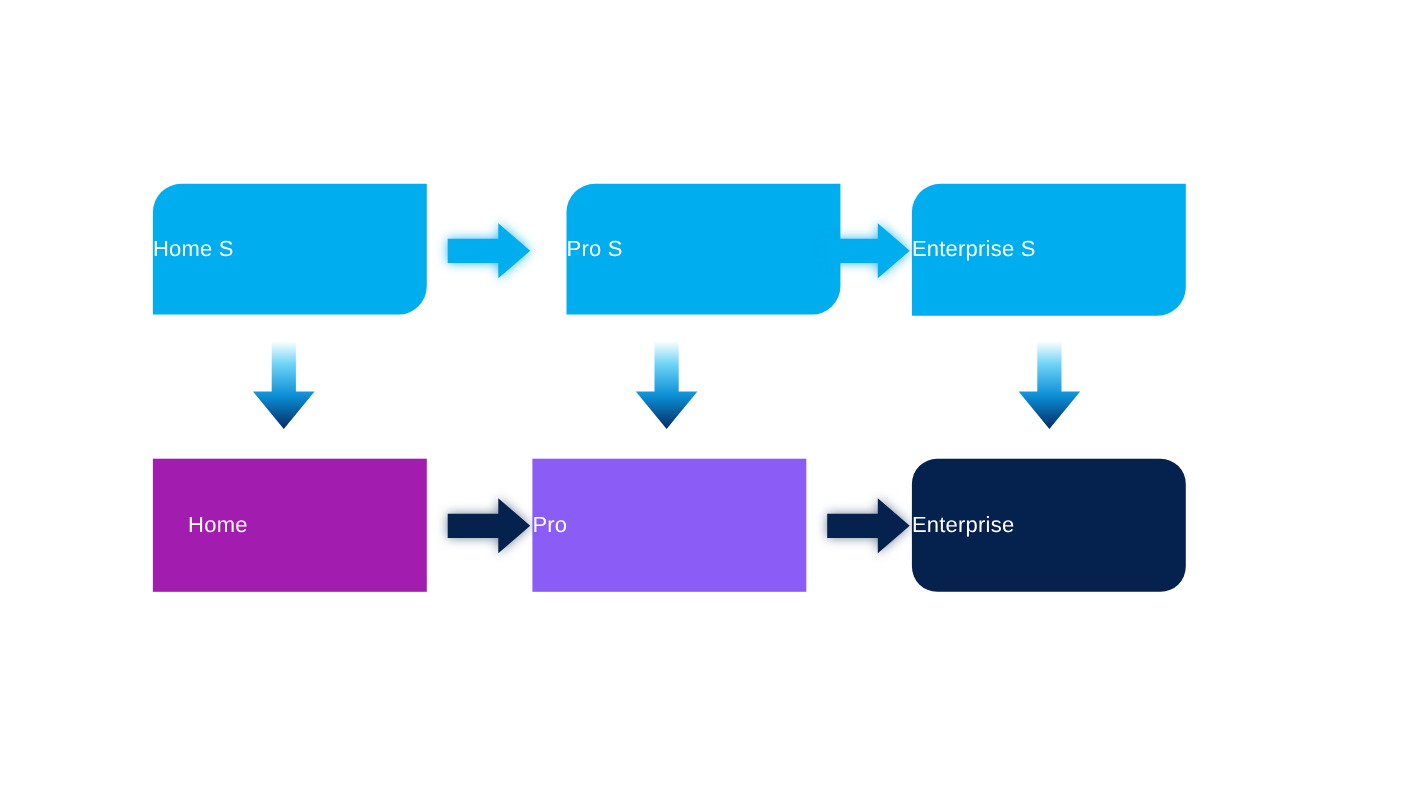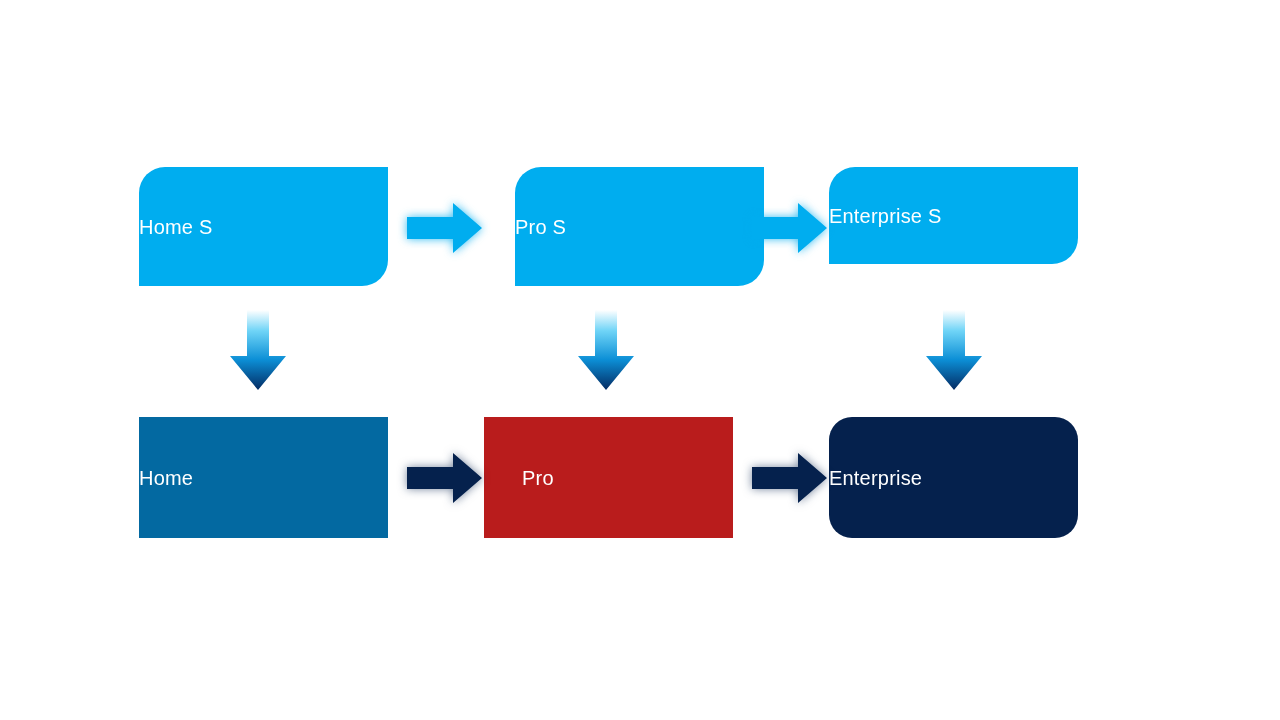--- a/index.html
+++ b/index.html
@@ -76,21 +76,21 @@
 <div id="canvas" style="width: 1280px; height: 720px; background: rgb(255, 255, 255);">
 
   <div class="node node--service" id="node-home-s" style="left: 139px; top: 167px; width: 249px; height: 119px; background: rgb(0, 173, 239); color: rgb(255, 255, 255);">
     <span class="node-label">Home S</span>
   </div>
 
   <div class="node node--service" id="node-pro-s" style="left: 484px; top: 167px; width: 249px; height: 119px; background: rgb(0, 173, 239); color: rgb(255, 255, 255); margin-left: 31px;">
     <span class="node-label">Pro S</span>
   </div>
 
-  <div class="node node--service" id="node-enterprise-s" style="left: 829px; top: 167px; width: 249px; height: 97px; background: rgb(0, 173, 239); color: rgb(255, 255, 255);">
+  <div class="node node--service" id="node-enterprise-s" style="left: 829px; top: 167px; width: 249px; height: 120px; background: rgb(0, 173, 239); color: rgb(255, 255, 255);">
     <span class="node-label">Enterprise S</span>
   </div>
 
   <div class="arrow arrow--glow-cyan" id="arrow-home-s-to-pro-s" style="left: 407px; top: 203px; width: 75px; height: 50px;">
     <svg viewBox="0 0 75 50" preserveAspectRatio="none" aria-hidden="true">
       <path class="arrow-shape" d="M0,14 L46,14 L46,0 L75,25 L46,50 L46,36 L0,36 Z" fill="#00ADEF"></path>
     </svg>
   </div>
 
   <div class="arrow arrow--glow-cyan" id="arrow-pro-s-to-enterprise-s" style="left: 752px; top: 203px; width: 75px; height: 50px;">
@@ -134,25 +134,25 @@
           <stop offset="0%" class="g-top" stop-color="#FFFFFF"></stop>
           <stop offset="26%" class="g-mid" stop-color="#6FD4F7"></stop>
           <stop offset="62%" class="g-bright" stop-color="#0C8FD6"></stop>
           <stop offset="100%" class="g-bottom" stop-color="#042B63"></stop>
         </linearGradient>
       </defs>
       <path d="M17,0 L39,0 L39,46 L56,46 L28,80 L0,46 L17,46 Z" fill="url(#vgrad3)"></path>
     </svg>
   </div>
 
-  <div class="node node--product" id="node-home" style="left: 139px; top: 417px; width: 249px; height: 121px; background: #0369a1; color: rgb(255, 255, 255);">
+  <div class="node node--product" id="node-home" style="left: 139px; top: 417px; width: 249px; height: 121px; background: #a21caf; color: rgb(255, 255, 255); padding-left: 32px;">
     <span class="node-label">Home</span>
   </div>
 
-  <div class="node node--product" id="node-pro" style="left: 484px; top: 417px; width: 249px; height: 121px; background: #b91c1c; color: rgb(255, 255, 255); padding-left: 38px;">
+  <div class="node node--product" id="node-pro" style="left: 484px; top: 417px; width: 249px; height: 121px; background: #8b5cf6; color: rgb(255, 255, 255);">
     <span class="node-label">Pro</span>
   </div>
 
   <div class="node node--product" id="node-enterprise" style="left: 829px; top: 417px; width: 249px; height: 121px; background: rgb(5, 33, 77); color: rgb(255, 255, 255); border-radius: 23px;">
     <span class="node-label">Enterprise</span>
   </div>
 
   <div class="arrow arrow--glow-navy" id="arrow-home-to-pro" style="left: 407px; top: 453px; width: 75px; height: 50px;">
     <svg viewBox="0 0 75 50" preserveAspectRatio="none" aria-hidden="true">
       <path class="arrow-shape" d="M0,14 L46,14 L46,0 L75,25 L46,50 L46,36 L0,36 Z" fill="#05214D"></path>

